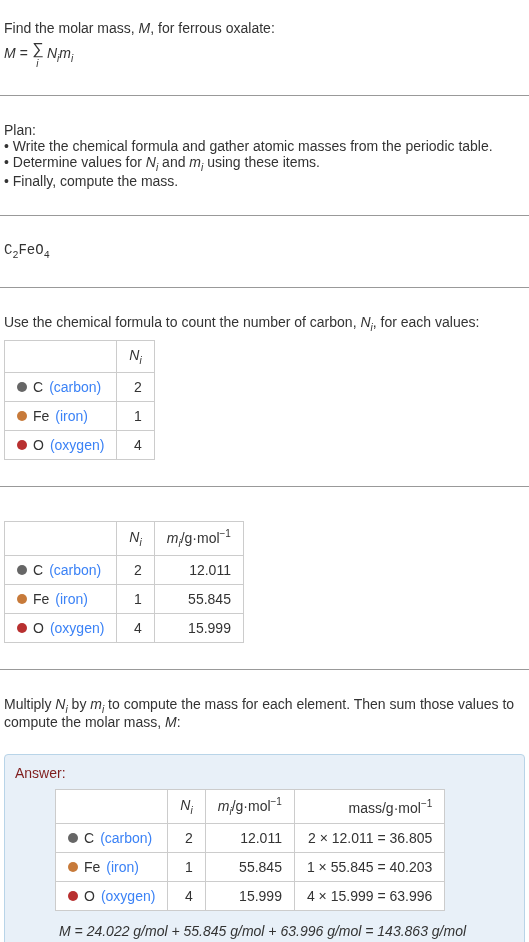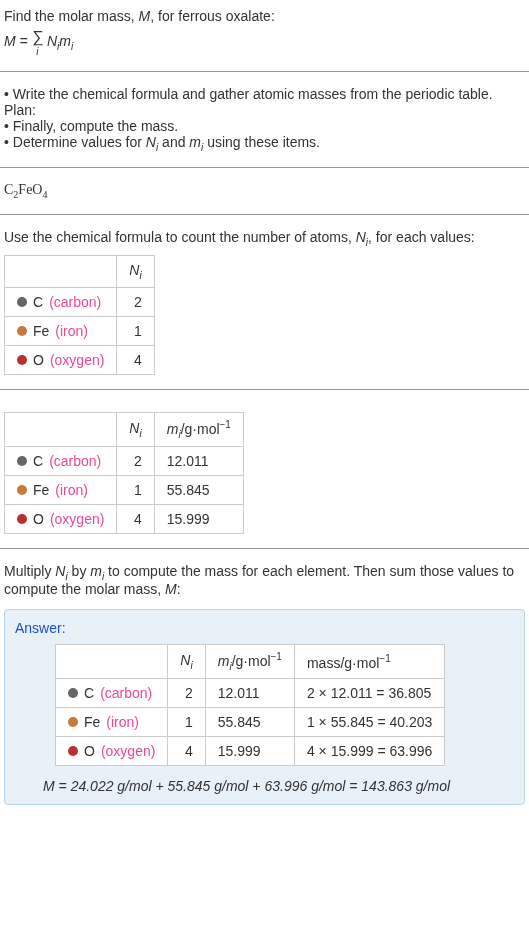--- a/index.html
+++ b/index.html
@@ -10,21 +10,21 @@
     
     body {
       font-family: Arial, sans-serif;
       font-size: 14px;
       color: #333;
       background: #fff;
       width: 529px;
     }
     
     .section {
-      padding: 8px 4px;
+      padding: 20px 4px;
     }
     
     .divider {
       border-bottom: 1px solid #999;
       margin: 6px 0;
     }
     
     .formula {
       font-style: italic;
       margin-top: 4px;
@@ -34,32 +34,32 @@
       font-size: 10px;
       vertical-align: sub;
     }
     
     .superscript {
       font-size: 10px;
       vertical-align: super;
     }
     
     .chemical {
-      font-family: Liberation Serif, serif;
+      font-family: Liberation Mono, monospace;
     }
     
     table {
       border-collapse: collapse;
       margin-top: 8px;
     }
     
     th, td {
       border: 1px solid #ccc;
       padding: 6px 12px;
-      text-align: left;
+      text-align: right;
     }
     
     th {
       font-weight: normal;
       background: #fff;
     }
     
     td.num {
       text-align: right;
     }
@@ -83,49 +83,49 @@
     
     .dot-iron {
       background: #c77a3a;
     }
     
     .dot-oxygen {
       background: #b83030;
     }
     
     .element-label {
-      color: #ec4899;
+      color: #3b82f6;
     }
     
     .element-symbol {
       color: #333;
     }
     
     .answer-box {
       background: #e8f0f8;
       border: 1px solid #b8d4e8;
       border-radius: 4px;
       padding: 10px;
       margin: 4px;
     }
     
     .answer-label {
-      color: #1d4ed8;
+      color: #7f1d1d;
       margin-bottom: 8px;
     }
     
     .answer-box table {
       margin-left: 40px;
       margin-top: 4px;
       margin-bottom: 12px;
       background: #fff;
     }
     
     .final-formula {
-      margin-left: 28px;
+      margin-left: 44px;
       font-style: italic;
     }
     
     .sigma {
       font-size: 16px;
     }
     
     .below-sigma {
       font-size: 10px;
       display: block;
@@ -147,41 +147,41 @@
     <span>Find the molar mass, </span><i>M</i><span>, for ferrous oxalate:</span>
   </div>
   <div class="formula">
     <span><i>M</i> = </span><span class="sum-container"><span class="sigma">∑</span><span class="below-sigma">i</span></span> <i>N<span class="subscript">i</span>m<span class="subscript">i</span></i>
   </div>
 </div>
 
 <div class="divider"></div>
 
 <div class="section">
+  <div>Plan:</div>
   <div>• Write the chemical formula and gather atomic masses from the periodic table.</div>
-  <div>Plan:</div>
-  <div>• Finally, compute the mass.</div>
   <div>
     <span>• Determine values for </span><i>N<span class="subscript">i</span></i><span> and </span><i>m<span class="subscript">i</span></i><span> using these items.</span>
   </div>
+  <div>• Finally, compute the mass.</div>
 </div>
 
 <div class="divider"></div>
 
 <div class="section">
   <div class="chemical">
     <span>C</span><span class="subscript">2</span><span>FeO</span><span class="subscript">4</span>
   </div>
 </div>
 
 <div class="divider"></div>
 
 <div class="section">
   <div>
-    <span>Use the chemical formula to count the number of atoms, </span><i>N<span class="subscript">i</span></i><span>, for each values:</span>
+    <span>Use the chemical formula to count the number of carbon, </span><i>N<span class="subscript">i</span></i><span>, for each values:</span>
   </div>
   <table>
     <tbody>
         <tr>
       <th></th>
       <th><i>N<span class="subscript">i</span></i></th>
     </tr>
     <tr>
       <td>
             <div class="element-cell">

